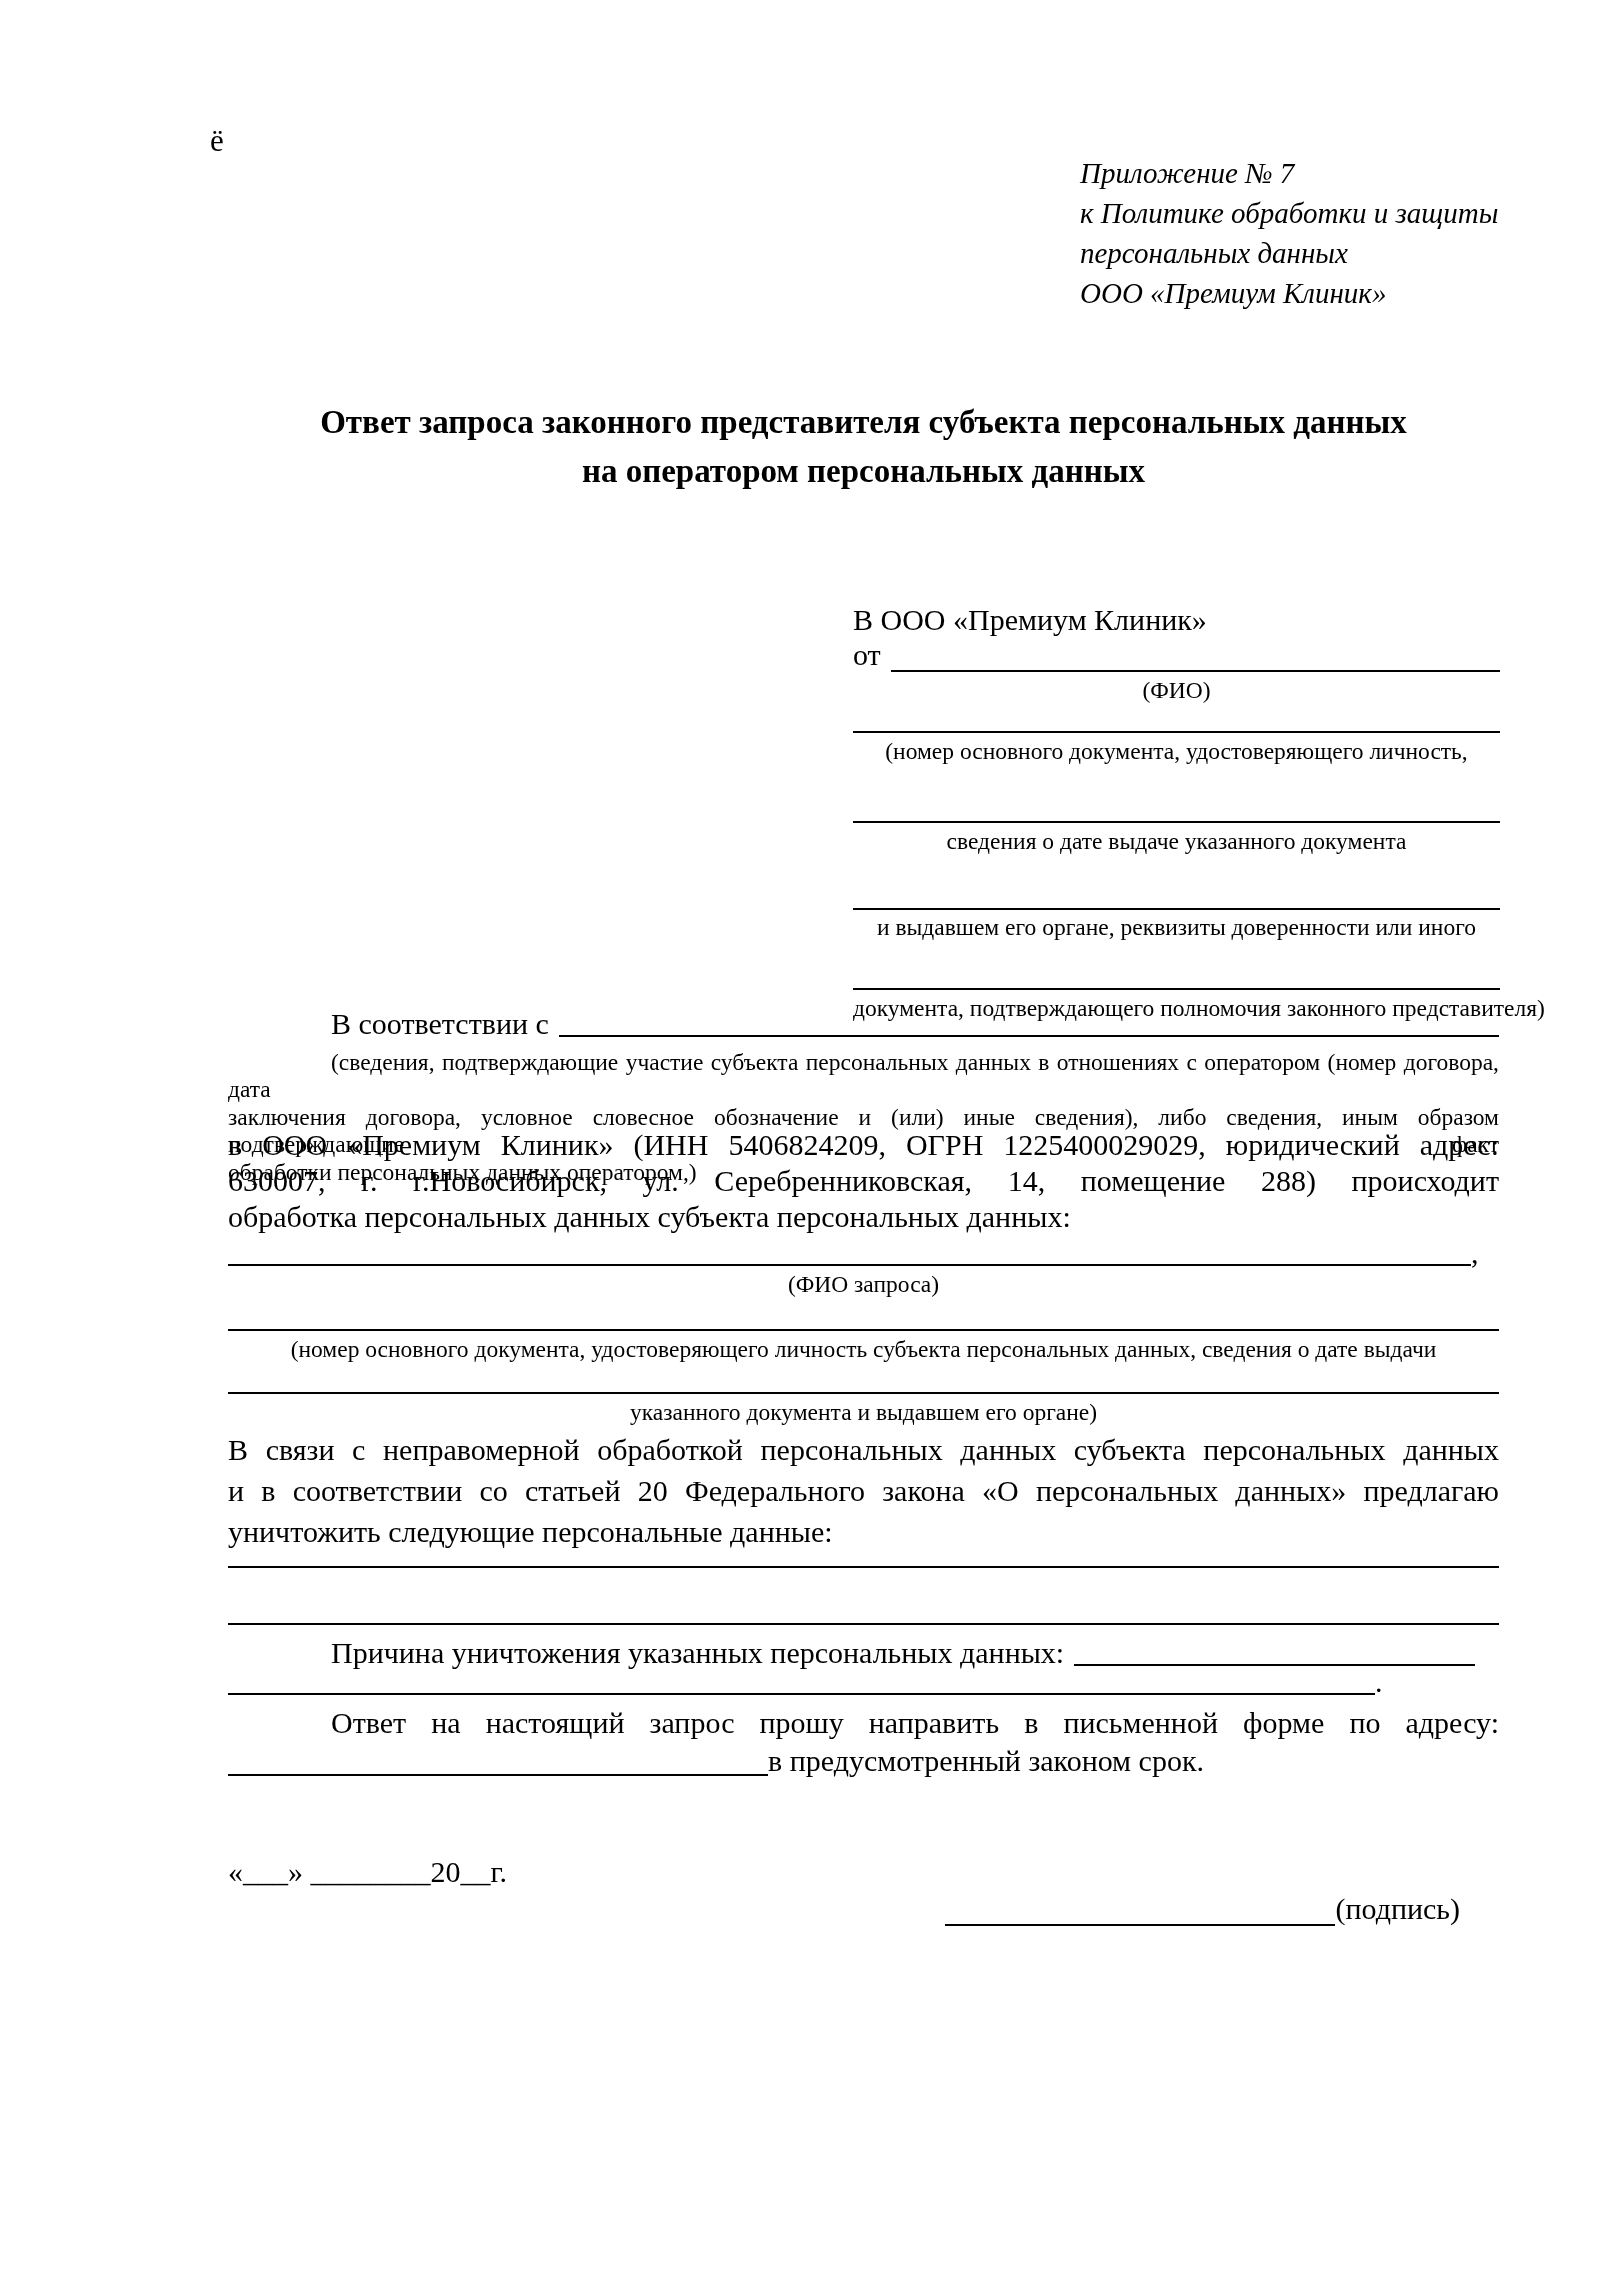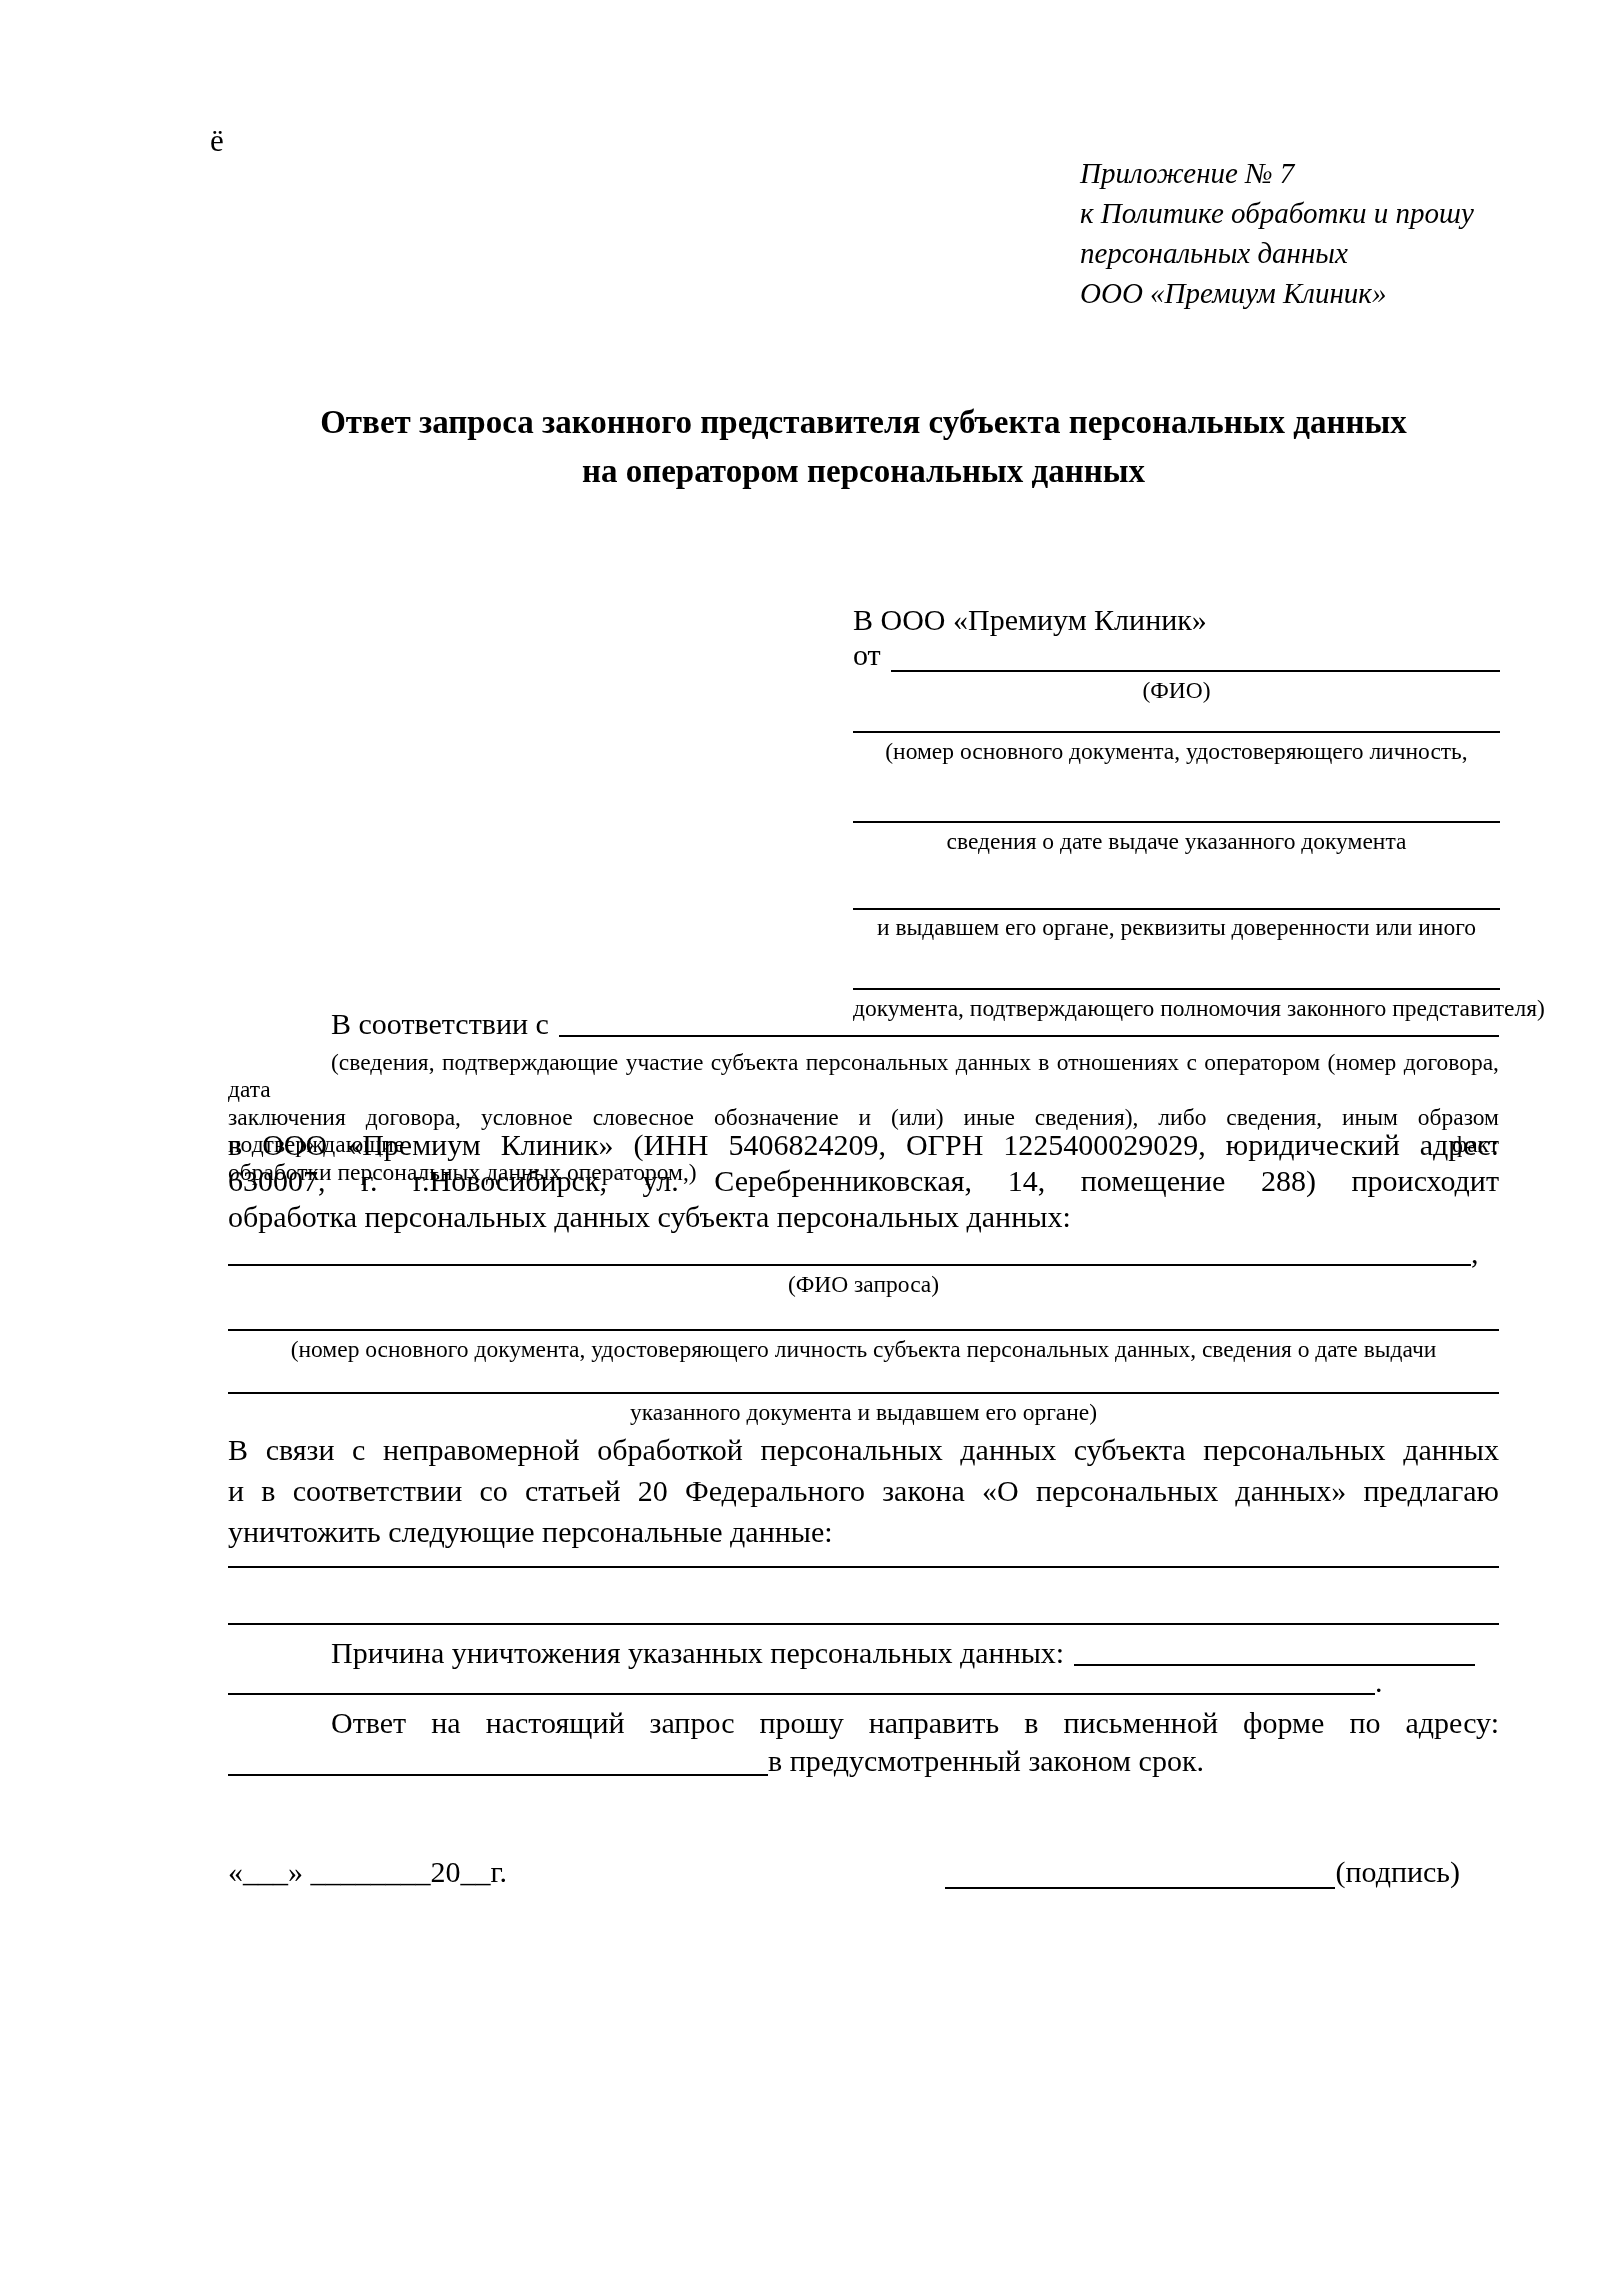--- a/index.html
+++ b/index.html
@@ -38,21 +38,21 @@
 </style>
 </head>
 <body>
 
 <div class="page">
 
   <div class="abs stray" style="left:210px;top:123px;">ё</div>
 
   <div class="abs hdr" style="left:1080px;top:153px;">
     <div>Приложение № 7</div>
-    <div>к Политике обработки и прошу</div>
+    <div>к Политике обработки и защиты</div>
     <div>персональных данных</div>
     <div>ООО «Премиум Клиник»</div>
   </div>
 
   <div class="abs title" style="top:398px;">
     <div>Ответ запроса законного представителя субъекта персональных данных</div>
     <div>на оператором персональных данных</div>
   </div>
 
   <div class="abs addr-left main-text" style="top:602px;">В ООО «Премиум Клиник»</div>
@@ -124,20 +124,20 @@
   </div>
 
   <div class="abs body-wide main-text jline" style="top:1705px;text-indent:103px;">Ответ на настоящий запрос прошу направить в письменной форме по адресу:</div>
   <div class="abs body-wide flexrow" style="top:1743px;height:35px;">
     <span class="underline-fill" style="width:540px;height:31px;"></span>
     <span class="main-text nowrap">в предусмотренный законом срок.</span>
   </div>
 
   <div class="abs body-wide flexrow" style="top:1854px;height:37px;justify-content:space-between;">
     <span class="main-text nowrap">«___» ________20__г.</span>
-    <span class="flexrow" style="margin-right:39px;">
+    <span class="flexrow" style="margin-right:39px;margin-top:37px;">
       <span class="underline-fill" style="width:390px;height:33px;"></span>
       <span class="main-text nowrap">(подпись)</span>
     </span>
   </div>
 
 </div>
 
 
 </body></html>

